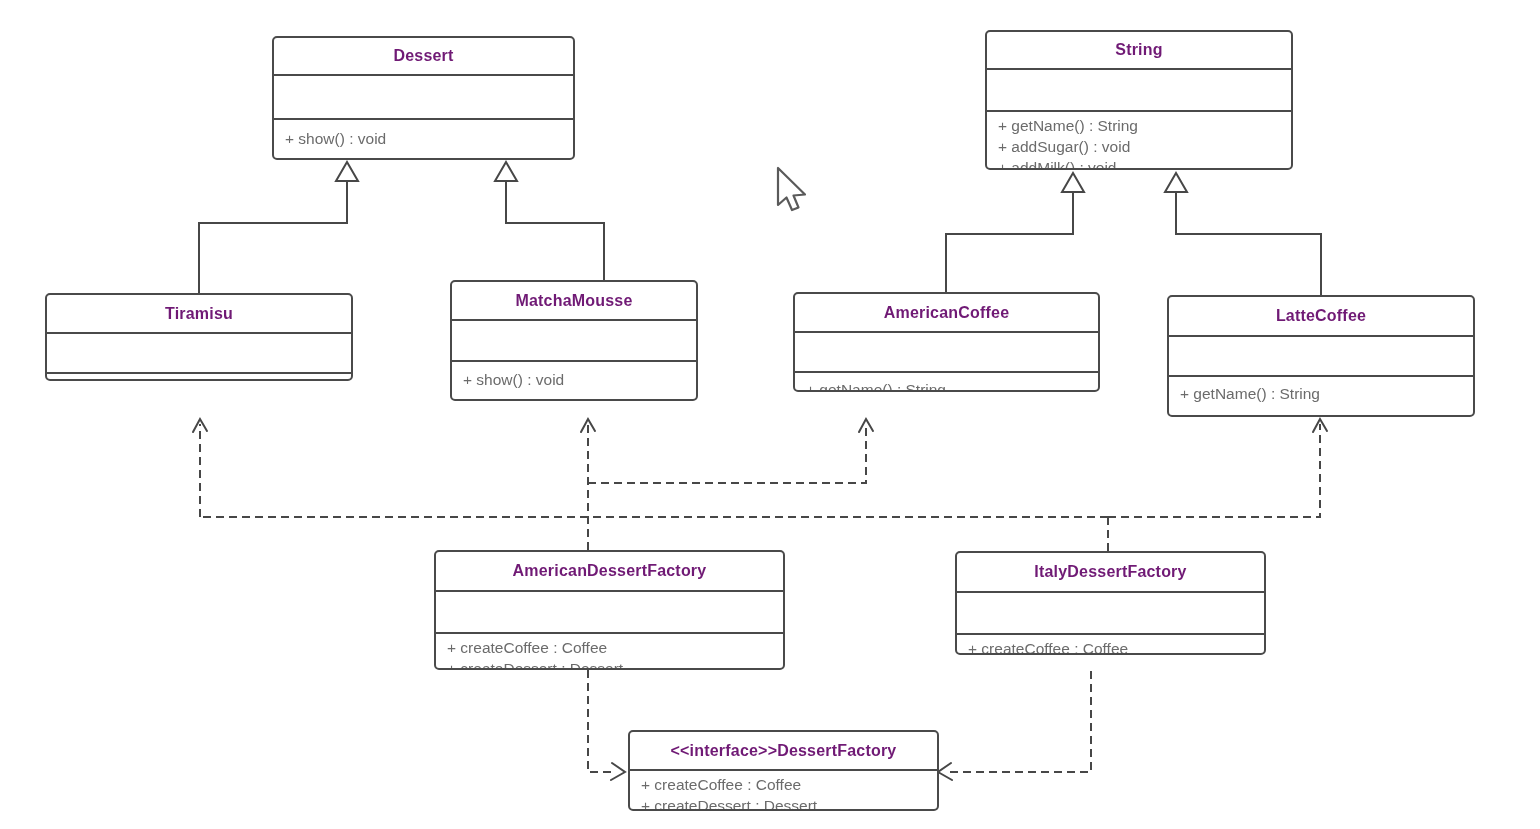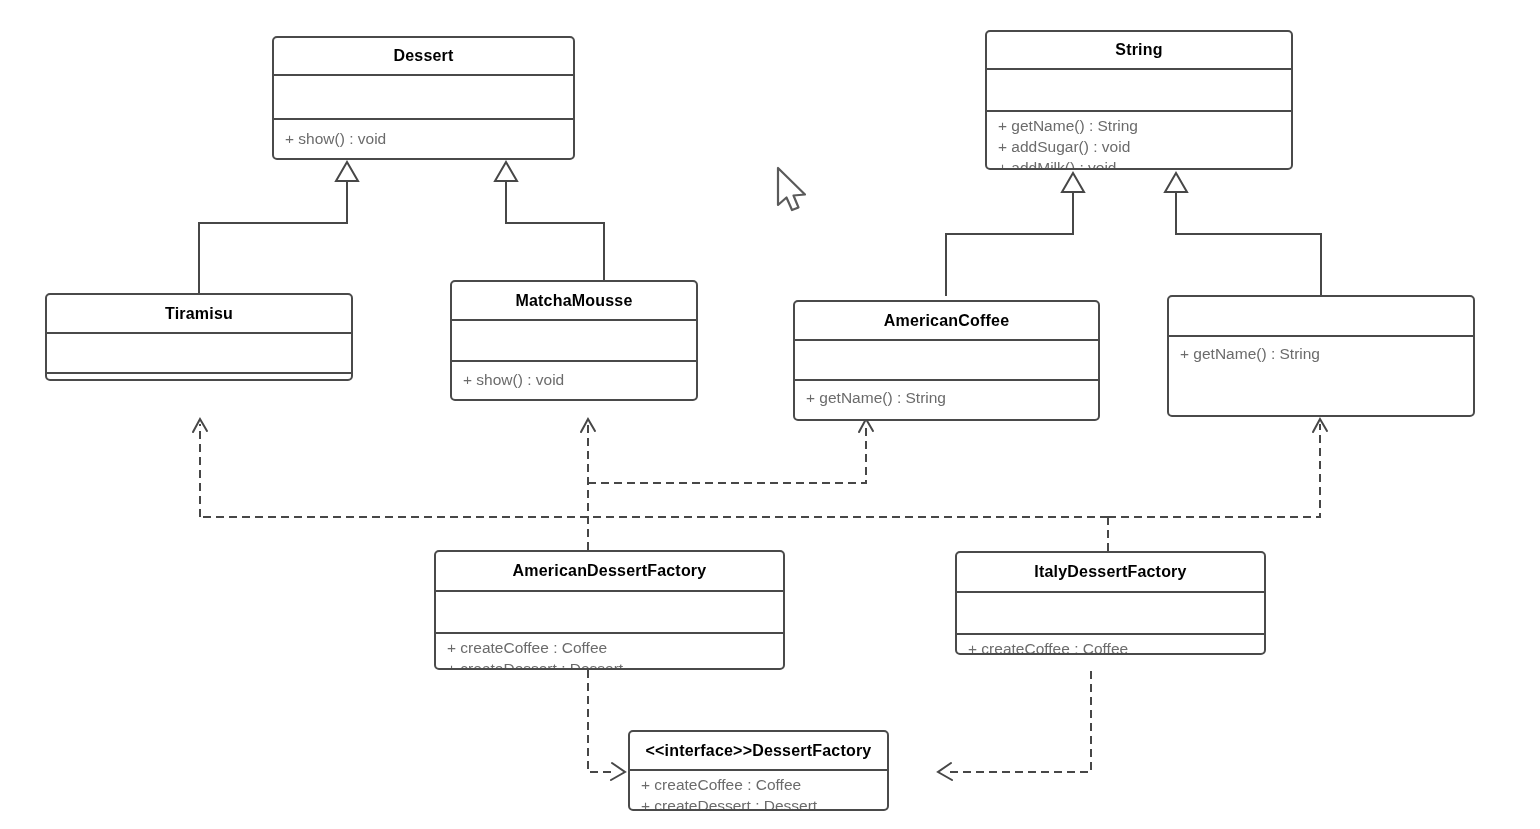--- a/index.html
+++ b/index.html
@@ -11,21 +11,21 @@
   .solid-path{fill:none;stroke:#474747;stroke-width:2;}
   .dash-path{fill:none;stroke:#474747;stroke-width:2;stroke-dasharray:8 5;}
   .tri{fill:#ffffff;stroke:#474747;stroke-width:2;stroke-linejoin:miter;}
   .open-arrow{fill:none;stroke:#474747;stroke-width:2;stroke-linecap:round;}
   .uml-class{
     position:absolute;box-sizing:border-box;background:#ffffff;
     border:2px solid #4a4a4a;border-radius:5px;overflow:hidden;
   }
   .uml-title{
     box-sizing:border-box;display:flex;align-items:center;justify-content:center;
-    font-weight:bold;font-size:16px;color:#000000;letter-spacing:0.2px;
+    font-weight:bold;font-size:16px;color:#701a75;letter-spacing:0.2px;
     border-bottom:2px solid #4a4a4a;
   }
   .uml-attrs{box-sizing:border-box;border-bottom:2px solid #4a4a4a;}
   .uml-methods{
     box-sizing:border-box;padding:5px 10px 0 11px;color:#6b6b6b;
     font-size:15.5px;line-height:21px;white-space:nowrap;
   }
   .method-row{height:21px;}
   #cursor{position:absolute;left:772px;top:163px;}
 </style>
@@ -108,29 +108,30 @@
   </div>
 
   <div class="uml-class" style="left:450px;top:280px;width:248px;height:121px">
     <div class="uml-title" style="height:39px">MatchaMousse</div>
     <div class="uml-attrs" style="height:41px"></div>
     <div class="uml-methods" style="padding-top:7px">
       <div class="method-row">+ show() : void</div>
     </div>
   </div>
 
-  <div class="uml-class" style="left:793px;top:300px;width:307px;height:121px">
+  <div class="uml-class" style="left:793px;top:292px;width:307px;height:100px">
     <div class="uml-title" style="height:39px">AmericanCoffee</div>
     <div class="uml-attrs" style="height:40px"></div>
     <div class="uml-methods" style="padding-top:6px">
       <div class="method-row">+ getName() : String</div>
     </div>
   </div>
 
   <div class="uml-class" style="left:1167px;top:295px;width:308px;height:122px">
+    <div class="uml-title" style="height:40px">LatteCoffee</div>
     <div class="uml-attrs" style="height:40px"></div>
     <div class="uml-methods" style="padding-top:6px">
       <div class="method-row">+ getName() : String</div>
     </div>
   </div>
 
   <div class="uml-class" style="left:434px;top:550px;width:351px;height:120px">
     <div class="uml-title" style="height:40px">AmericanDessertFactory</div>
     <div class="uml-attrs" style="height:42px"></div>
     <div class="uml-methods" style="padding-top:3px">
@@ -141,21 +142,21 @@
 
   <div class="uml-class" style="left:955px;top:551px;width:311px;height:104px">
     <div class="uml-title" style="height:40px">ItalyDessertFactory</div>
     <div class="uml-attrs" style="height:42px"></div>
     <div class="uml-methods" style="padding-top:3px">
       <div class="method-row">+ createCoffee : Coffee</div>
       <div class="method-row">+ createDessert : Dessert</div>
     </div>
   </div>
 
-  <div class="uml-class" style="left:628px;top:730px;width:261px;height:81px">
+  <div class="uml-class" style="left:628px;top:730px;width:311px;height:81px">
     <div class="uml-title" style="height:39px">&lt;&lt;interface&gt;&gt;DessertFactory</div>
     <div class="uml-methods" style="padding-top:3px">
       <div class="method-row">+ createCoffee : Coffee</div>
       <div class="method-row">+ createDessert : Dessert</div>
     </div>
   </div>
 
   <svg id="cursor" width="40" height="52" viewBox="0 0 40 52">
     <path d="M6 5 L6 42 L14.5 34.5 L20 47 L26.5 44.5 L21.5 32.5 L33 31.5 Z" fill="#ffffff" stroke="#5a5a5a" stroke-width="2.2" stroke-linejoin="round"></path>
   </svg>

